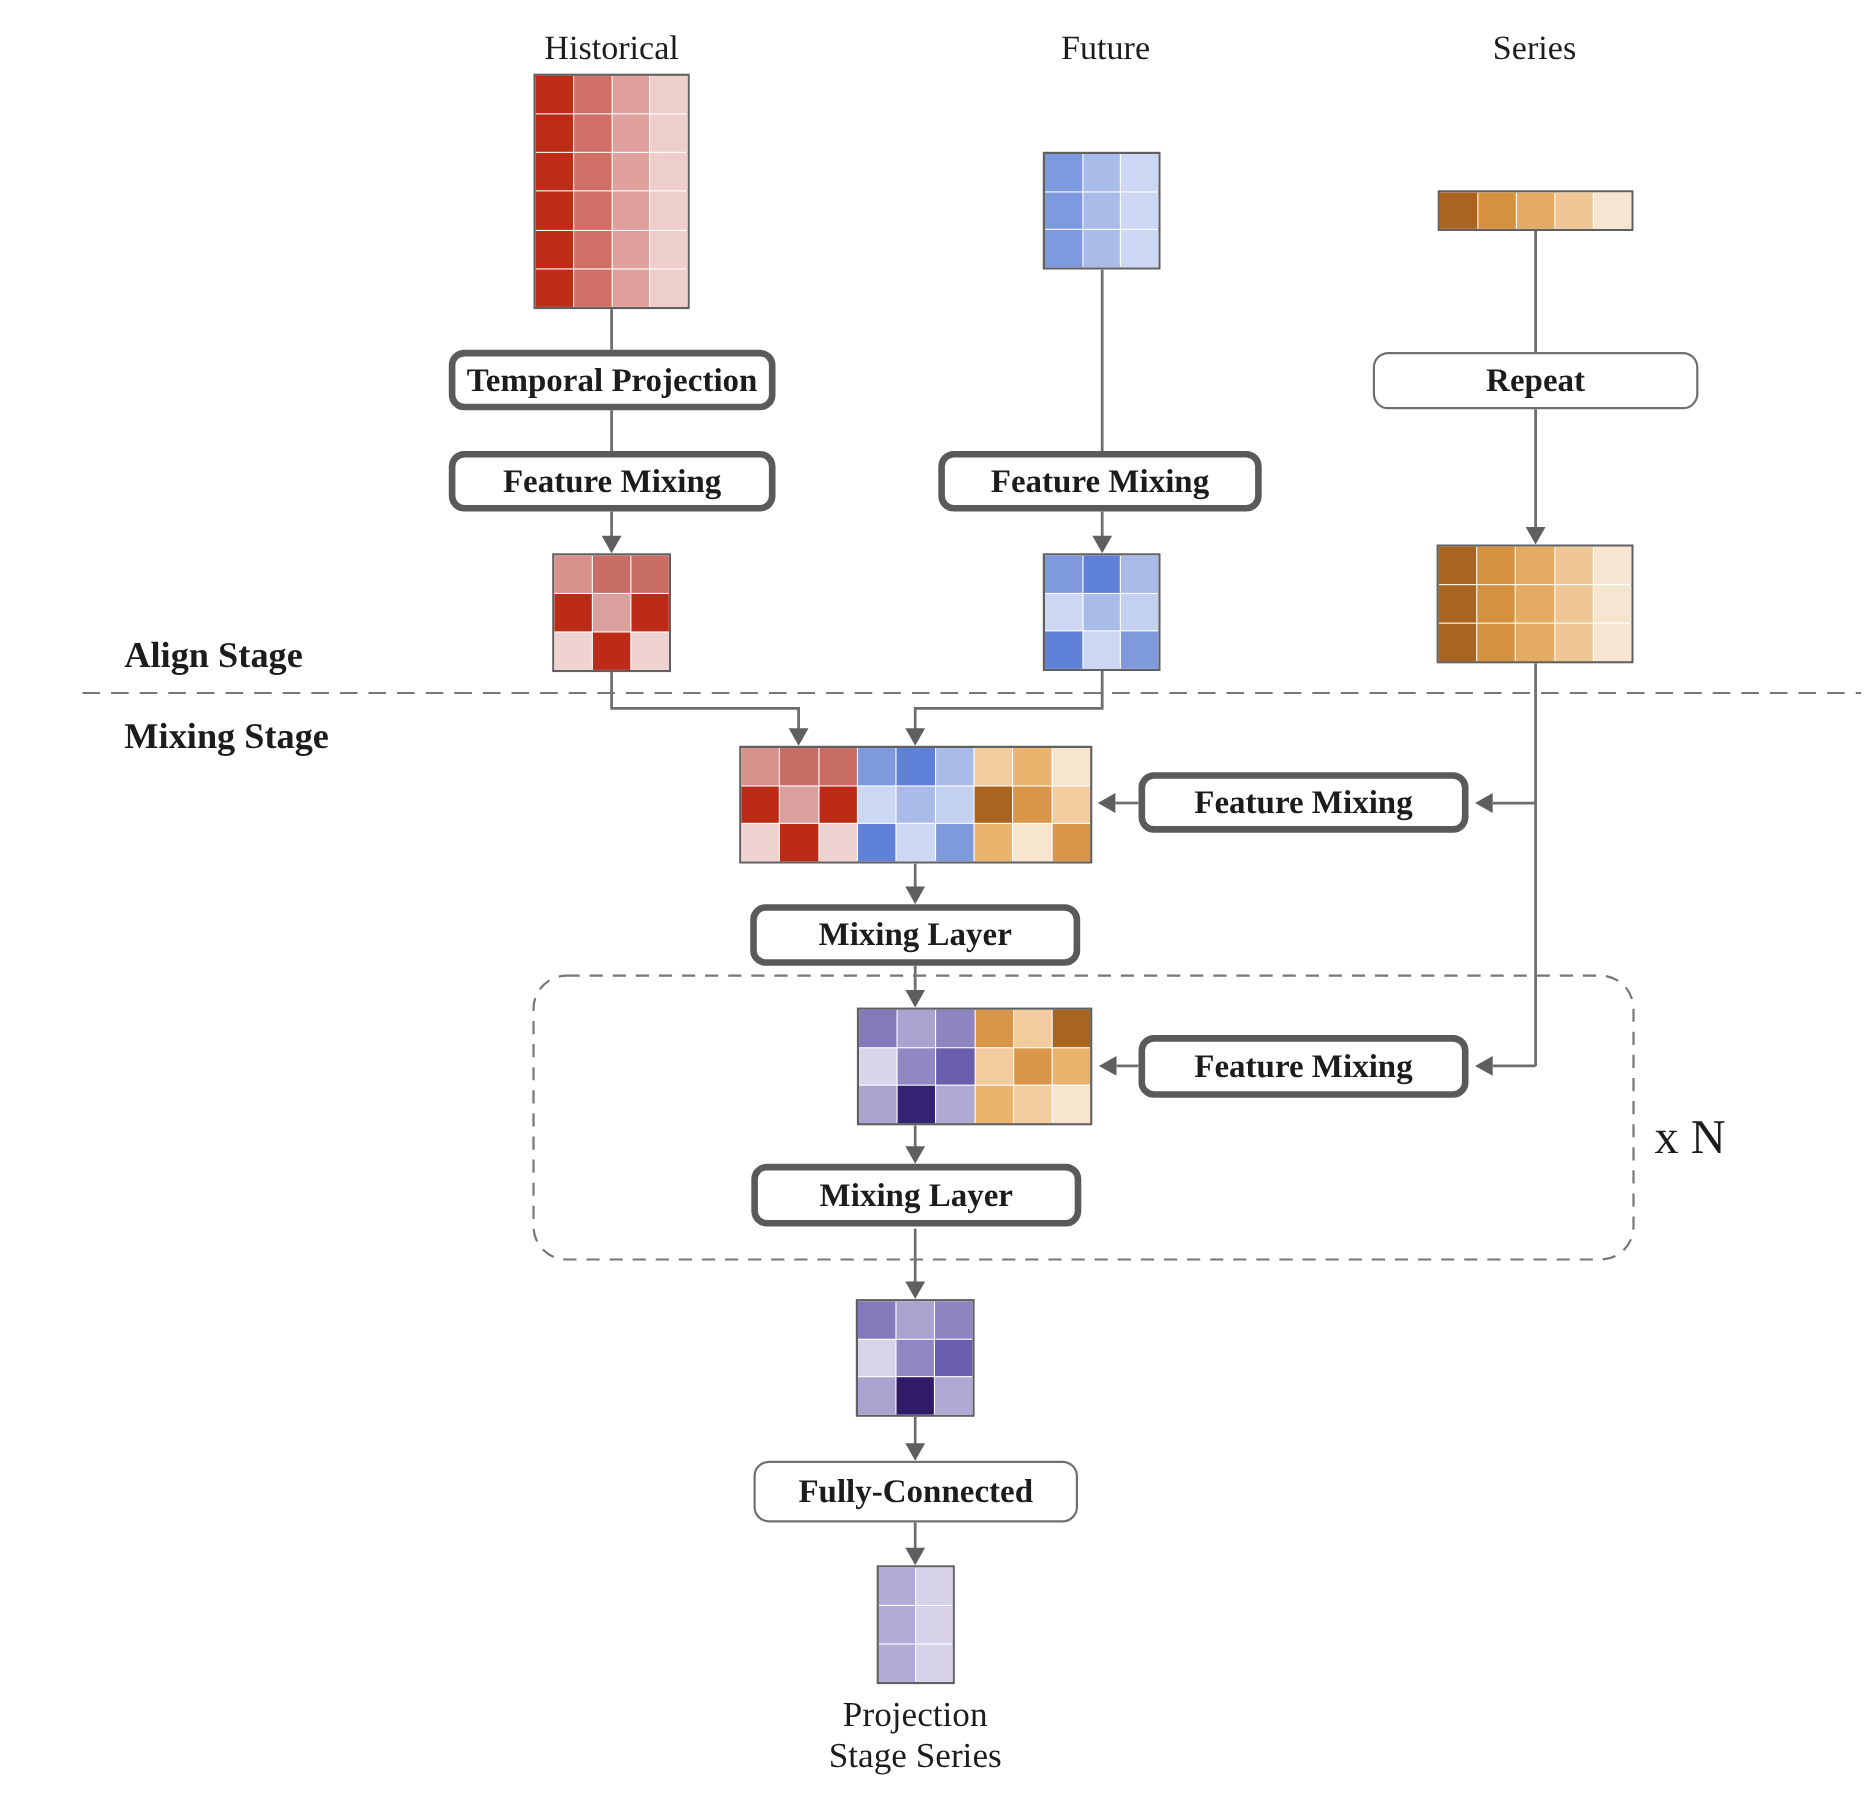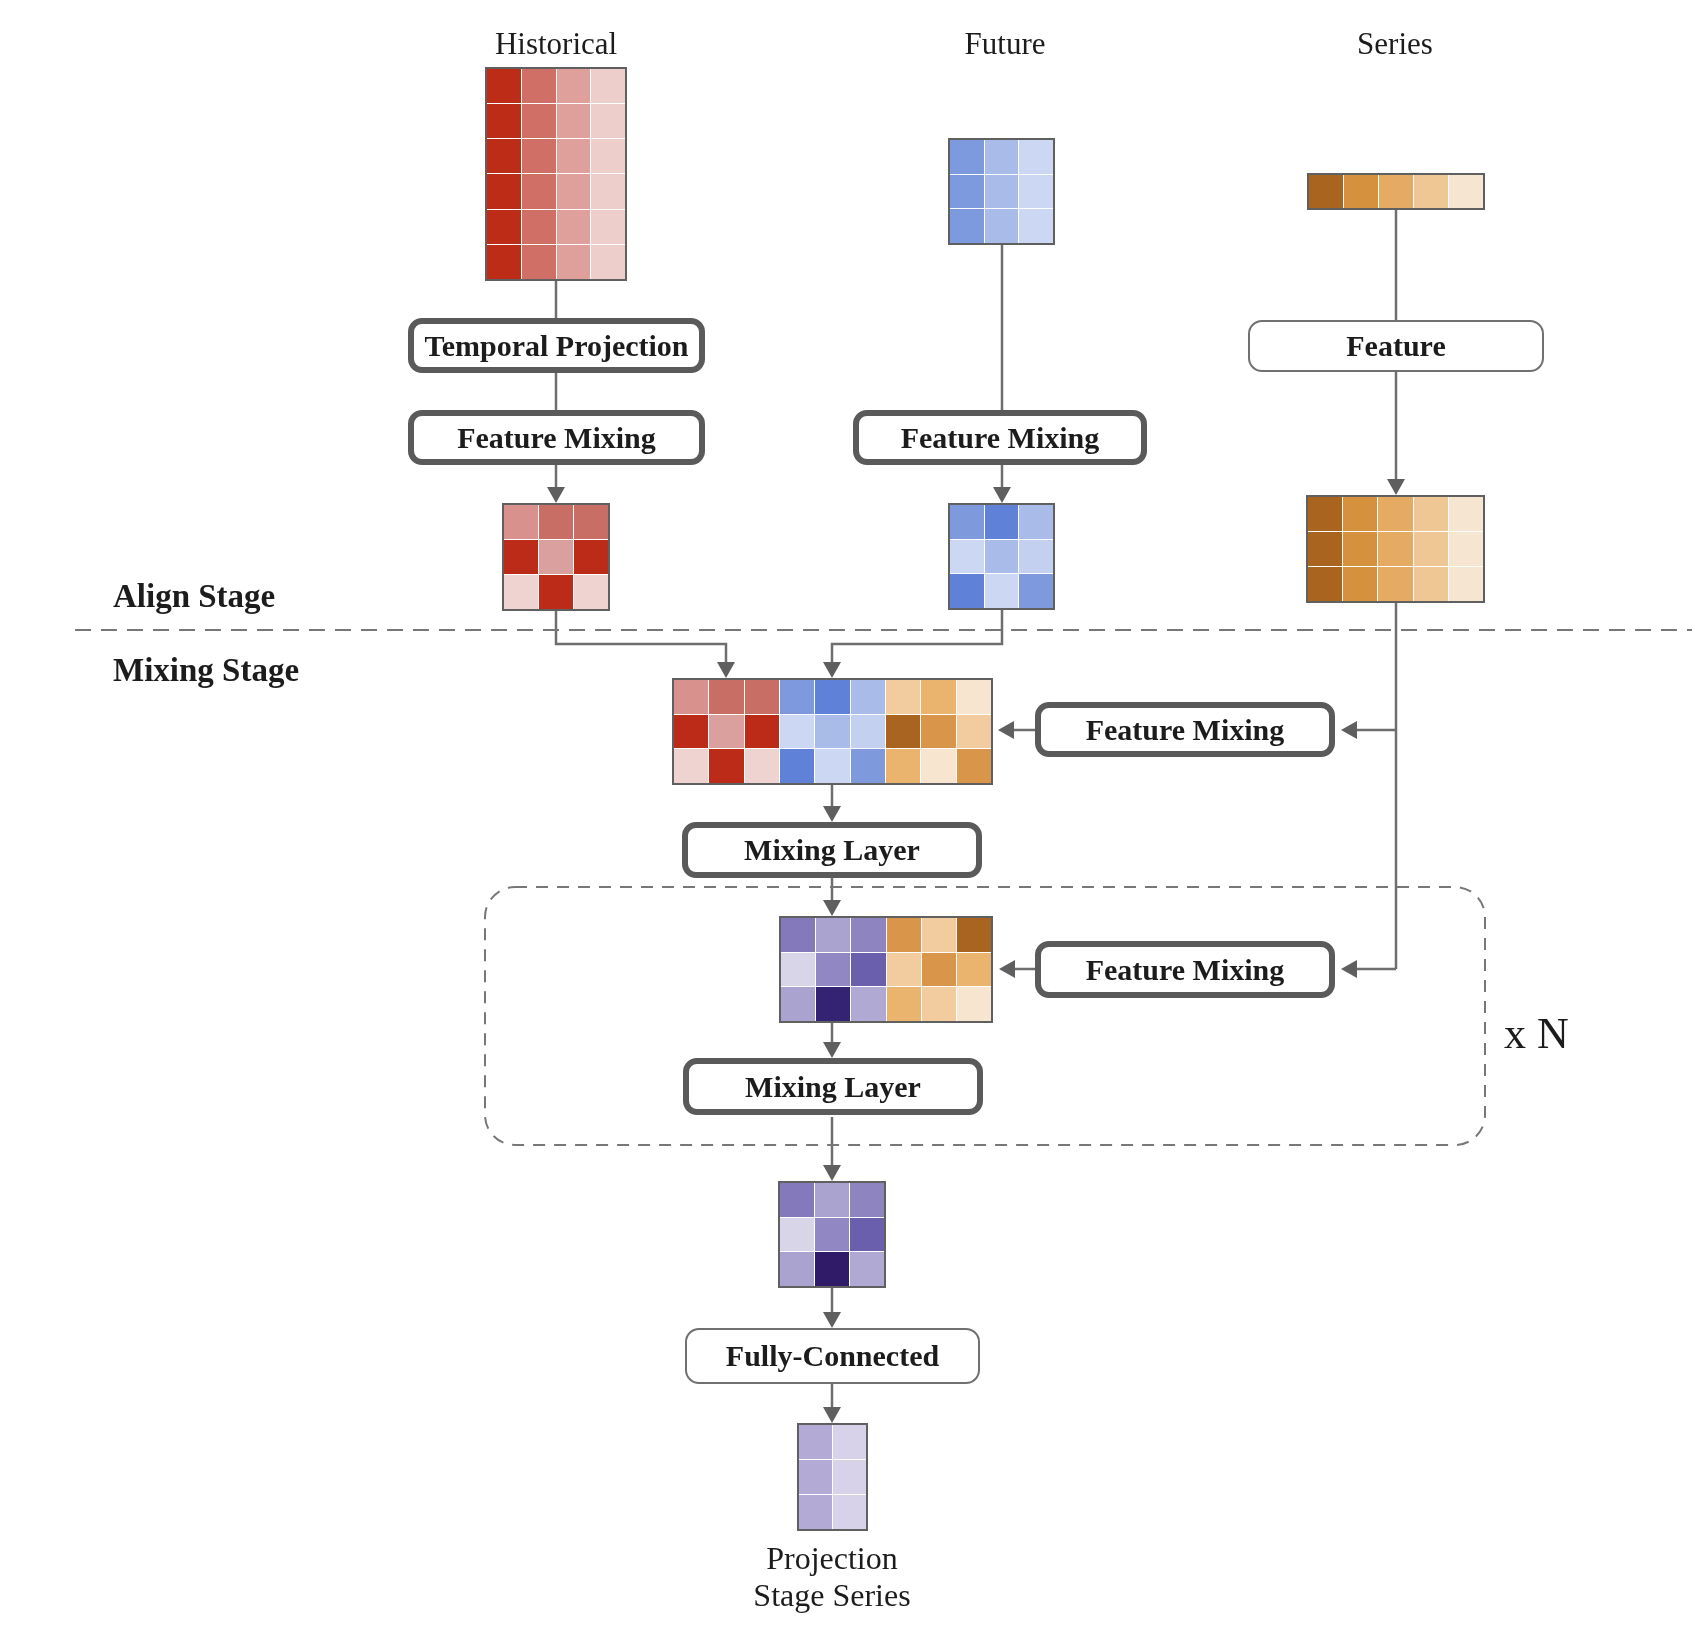--- a/index.html
+++ b/index.html
@@ -135,21 +135,21 @@
       <div style="background: rgb(169, 100, 31);"></div>
       <div style="background: rgb(214, 145, 63);"></div>
       <div style="background: rgb(229, 171, 98);"></div>
       <div style="background: rgb(239, 199, 149);"></div>
       <div style="background: rgb(246, 230, 209);"></div>
     </div>
 
   <div class="node thick" style="left:408px;top:318px;width:297px;height:55px">Temporal Projection</div>
   <div class="node thick" style="left:408px;top:410px;width:297px;height:55px">Feature Mixing</div>
   <div class="node thick" style="left:853px;top:410px;width:294px;height:55px">Feature Mixing</div>
-  <div class="node thin" style="left:1248px;top:320px;width:296px;height:52px">Feature</div>
+  <div class="node thin" style="left:1248px;top:320px;width:296px;height:52px">Repeat</div>
 
   <div class="matrix" style="left: 502px; top: 503px; width: 108px; height: 108px; grid-template-columns: repeat(3, 1fr);">
       <div style="background: rgb(217, 145, 142);"></div>
       <div style="background: rgb(201, 110, 100);"></div>
       <div style="background: rgb(201, 110, 100);"></div>
       <div style="background: rgb(187, 43, 24);"></div>
       <div style="background: rgb(218, 160, 157);"></div>
       <div style="background: rgb(187, 43, 24);"></div>
       <div style="background: rgb(238, 211, 209);"></div>
       <div style="background: rgb(187, 43, 24);"></div>

